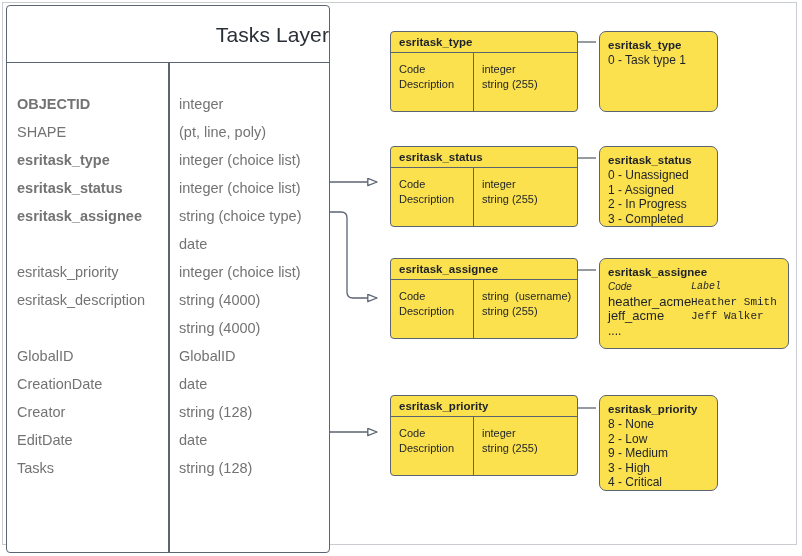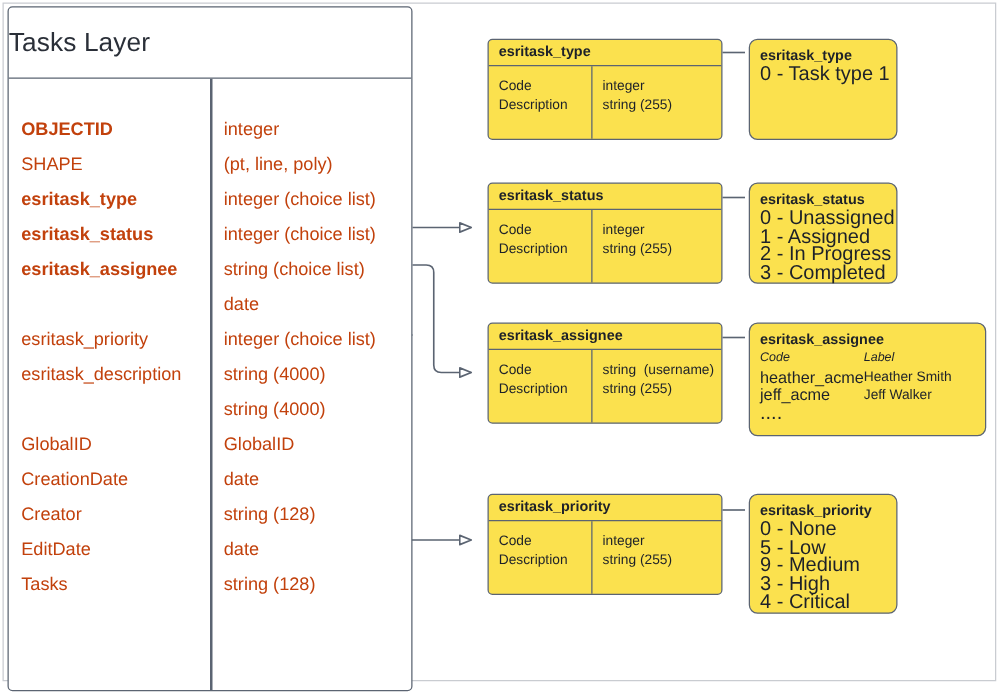--- a/index.html
+++ b/index.html
@@ -39,21 +39,21 @@
     width: 324px;
     height: 548px;
     box-sizing: border-box;
     border: 1.6px solid #5b6472;
     border-radius: 4px;
     background: #ffffff;
   }
   .entity-title {
     height: 57px;
     line-height: 57px;
-    text-align: left;
+    text-align: right;
     font-size: 21px;
     color: #2a2f38;
     border-bottom: 1.6px solid #5b6472;
     box-sizing: border-box;
     font-weight: 400;
     letter-spacing: .1px;
   }
   .entity-body {
     position: relative;
     height: calc(100% - 57px);
@@ -69,21 +69,21 @@
   .field-list {
     position: absolute;
     left: 0; right: 0; top: 0;
     padding-top: 27px;
   }
   .field-row {
     height: 28px;
     line-height: 28px;
     position: relative;
     font-size: 14.5px;
-    color: #c2410c;
+    color: #737373;
   }
   .field-name {
     position: absolute;
     left: 10px;
     white-space: nowrap;
   }
   .field-name.bold { font-weight: bold; }
   .field-type {
     position: absolute;
     left: 172px;
@@ -142,21 +142,21 @@
     padding: 6px 8px 0 8px;
   }
   .vb-title {
     font-size: 11.5px;
     font-weight: bold;
     color: #1d2129;
     line-height: 15px;
     white-space: nowrap;
   }
   .vb-line {
-    font-size: 16px;
+    font-size: 12px;
     color: #1d2129;
     line-height: 14.5px;
     white-space: nowrap;
   }
   
   .vb-pair {
     position: relative;
     height: 14.5px;
   }
   .vb-pair .c {
@@ -167,20 +167,21 @@
     line-height: 14.5px;
     white-space: nowrap;
   }
   .vb-pair .l {
     position: absolute;
     left: 83px;
     font-size: 11px;
     color: #1d2129;
     line-height: 14.5px;
     white-space: nowrap;
+    font-family: Liberation Mono, monospace;
   }
   .vb-pair.head .c, .vb-pair.head .l {
     font-style: italic;
     font-size: 10px;
   }
 
   
   .connectors {
     position: absolute;
     left: 0; top: 0;
@@ -232,21 +233,21 @@
         <div class="field-row">
           <span class="field-name bold">esritask_type</span>
           <span class="field-type">integer (choice list)</span>
         </div>
         <div class="field-row">
           <span class="field-name bold">esritask_status</span>
           <span class="field-type">integer (choice list)</span>
         </div>
         <div class="field-row">
           <span class="field-name bold">esritask_assignee</span>
-          <span class="field-type">string (choice list)</span>
+          <span class="field-type">string (choice type)</span>
         </div>
         <div class="field-row">
           <span class="field-type">date</span>
         </div>
         <div class="field-row">
           <span class="field-name">esritask_priority</span>
           <span class="field-type">integer (choice list)</span>
         </div>
         <div class="field-row">
           <span class="field-name">esritask_description</span>
@@ -349,20 +350,20 @@
     </div>
     <div class="vb-pair">
       <span class="c">jeff_acme</span>
       <span class="l">Jeff Walker</span>
     </div>
     <div class="vb-line">....</div>
   </div>
 
   <div class="value-box" style="left:599px; top:395px; width:119px; height:96px;">
     <div class="vb-title">esritask_priority</div>
-    <div class="vb-line">0 - None</div>
-    <div class="vb-line">5 - Low</div>
+    <div class="vb-line">8 - None</div>
+    <div class="vb-line">2 - Low</div>
     <div class="vb-line">9 - Medium</div>
     <div class="vb-line">3 - High</div>
     <div class="vb-line">4 - Critical</div>
   </div>
 
 </div>
 
 </body></html>

